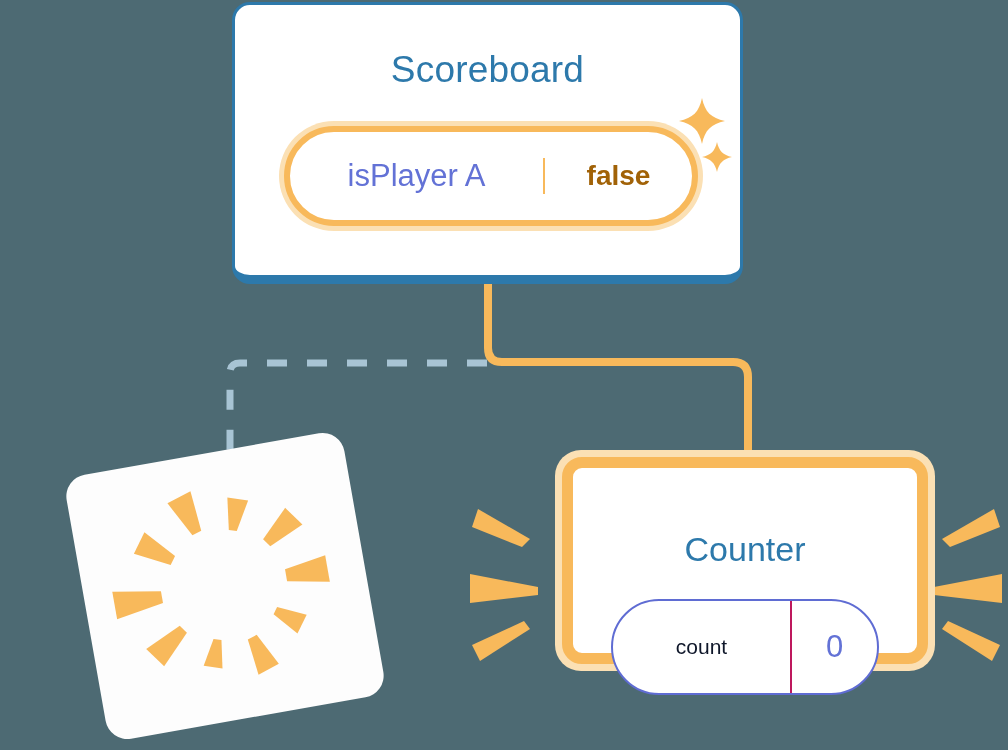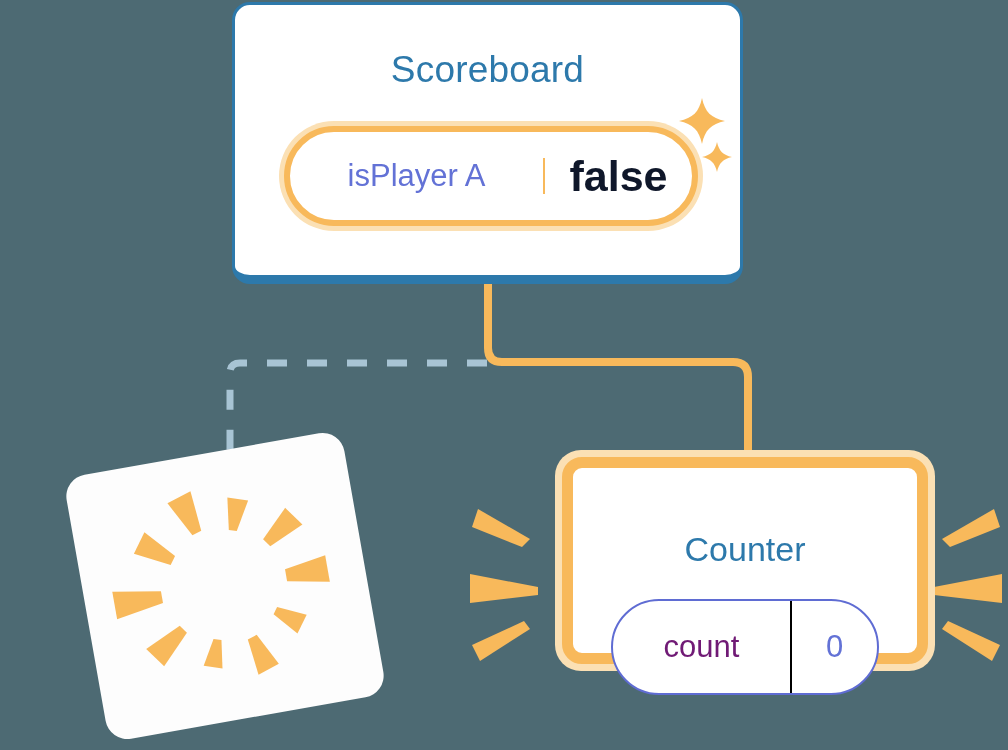--- a/index.html
+++ b/index.html
@@ -92,23 +92,23 @@
     font-size: 31px;
     color: #6372d6;
     border-right: 2px solid #f8b95b;
     white-space: nowrap;
   }
   .sb-pill-val {
     flex: 1 1 auto;
     display: flex;
     align-items: center;
     justify-content: center;
-    font-size: 43px;
+    font-size: 28px;
     font-weight: bold;
-    color: #0f172a;
+    color: #a16207;
     white-space: nowrap;
   }
 
   
   .sparkle {
     position: absolute;
     z-index: 4;
   }
 
   
@@ -183,23 +183,23 @@
     background: #ffffff;
     box-sizing: border-box;
     display: flex;
     align-items: stretch;
   }
   .ct-pill-key {
     flex: 0 0 177px;
     display: flex;
     align-items: center;
     justify-content: center;
-    font-size: 31px;
-    color: #701a75;
-    border-right: 2px solid #000000;
+    font-size: 21px;
+    color: #0f172a;
+    border-right: 2px solid #be185d;
     white-space: nowrap;
   }
   .ct-pill-val {
     flex: 1 1 auto;
     display: flex;
     align-items: center;
     justify-content: center;
     font-size: 31px;
     color: #6372d6;
     white-space: nowrap;

